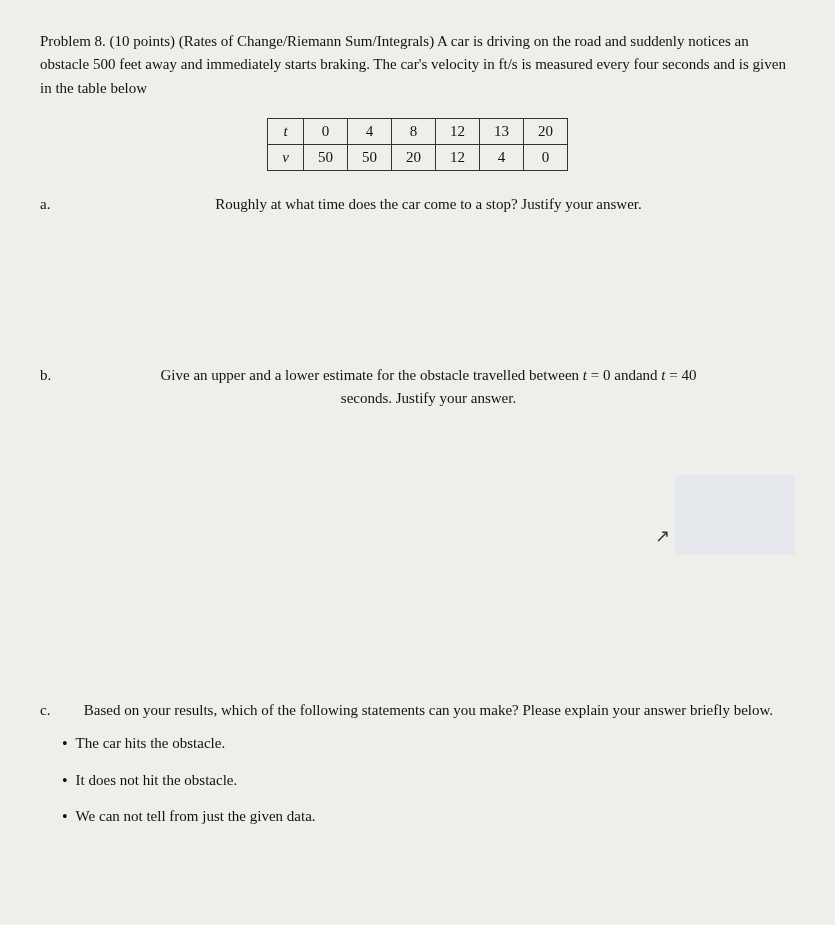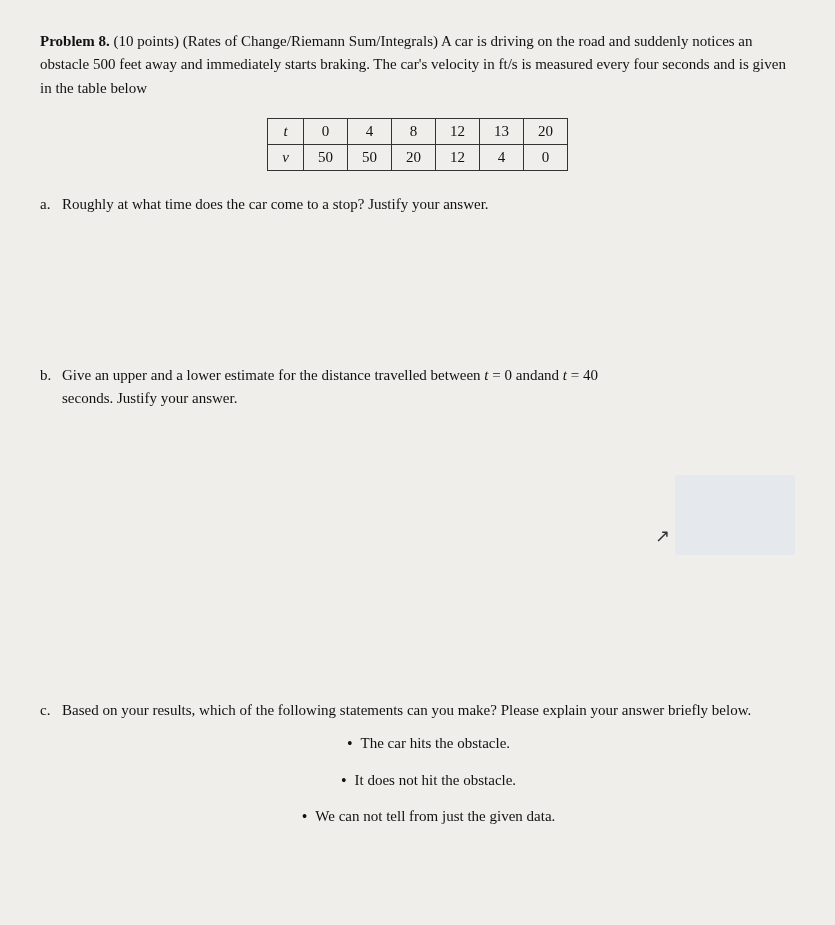--- a/index.html
+++ b/index.html
@@ -58,20 +58,21 @@
     }
 
     .part-letter {
       min-width: 22px;
       font-size: 15px;
     }
 
     .part-text {
       flex: 1;
       line-height: 1.55;
+      text-align: center;
     }
 
     .answer-area {
       min-height: 120px;
       position: relative;
       margin-left: 22px;
     }
 
     .answer-area-large {
       min-height: 260px;
@@ -102,39 +103,38 @@
       list-style: none;
       margin-left: 22px;
       margin-top: 10px;
     }
 
     .bullet-list li {
       display: flex;
       align-items: flex-start;
       margin-bottom: 12px;
       line-height: 1.55;
-      justify-content: center;
     }
 
     .bullet-list li::before {
       content: "•";
       margin-right: 8px;
       font-size: 16px;
       flex-shrink: 0;
     }
 
     .part-b-text {
       line-height: 1.55;
     }
   </style>
 </head>
 <body>
 
 <div class="problem-text">
-  <span style="font-weight:bold;">Problem 8.</span>
+  <span style="font-weight:normal;">Problem 8.</span>
   <span>(10 points)</span>
   <span>(Rates of Change/Riemann Sum/Integrals)</span>
   <span>A car is driving on the road and suddenly notices an obstacle 500 feet away and immediately starts braking. The car's velocity in ft/s is measured every four seconds and is given in the table below</span>
 </div>
 
 <div class="table-container">
   <table>
     <tbody>
         <tr>
       <td style="font-style:italic;">t</td>
@@ -163,21 +163,21 @@
     <span class="part-letter">a.</span>
     <span class="part-text">Roughly at what time does the car come to a stop?  Justify your answer.</span>
   </div>
   <div class="answer-area"></div>
 </div>
 
 <div class="part">
   <div class="part-label">
     <span class="part-letter">b.</span>
     <span class="part-text part-b-text">
-      <span>Give an upper and a lower estimate for the distance travelled between</span>
+      <span>Give an upper and a lower estimate for the obstacle travelled between</span>
       <span style="font-style:italic;"> t</span><span> = 0</span>
       <span>and</span>and
       <span style="font-style:italic;"> t</span><span> = 40</span>
       <br>
       <span>seconds.  Justify your answer.</span>
     </span>
   </div>
   <div class="answer-area-large">
     <div class="answer-box"></div>
     <div class="cursor-arrow">↗</div>

